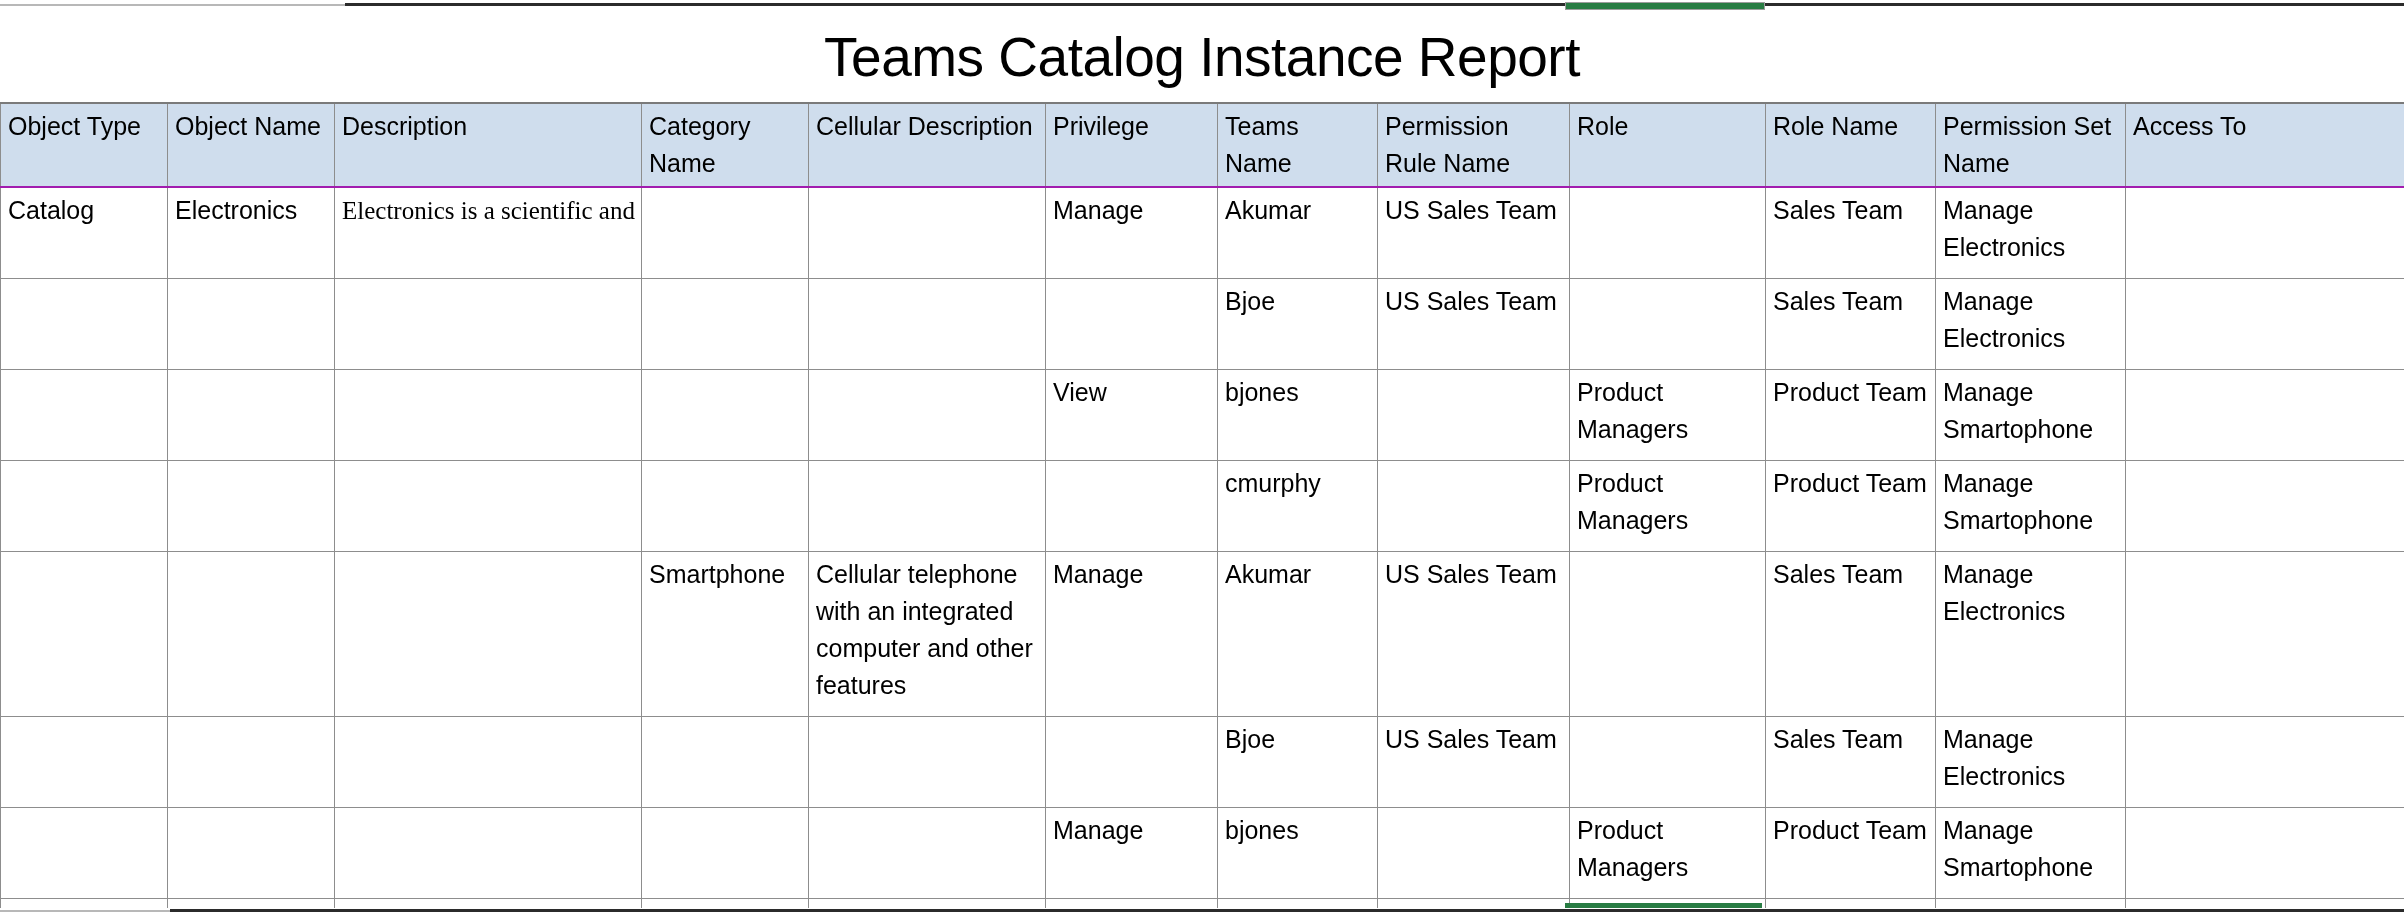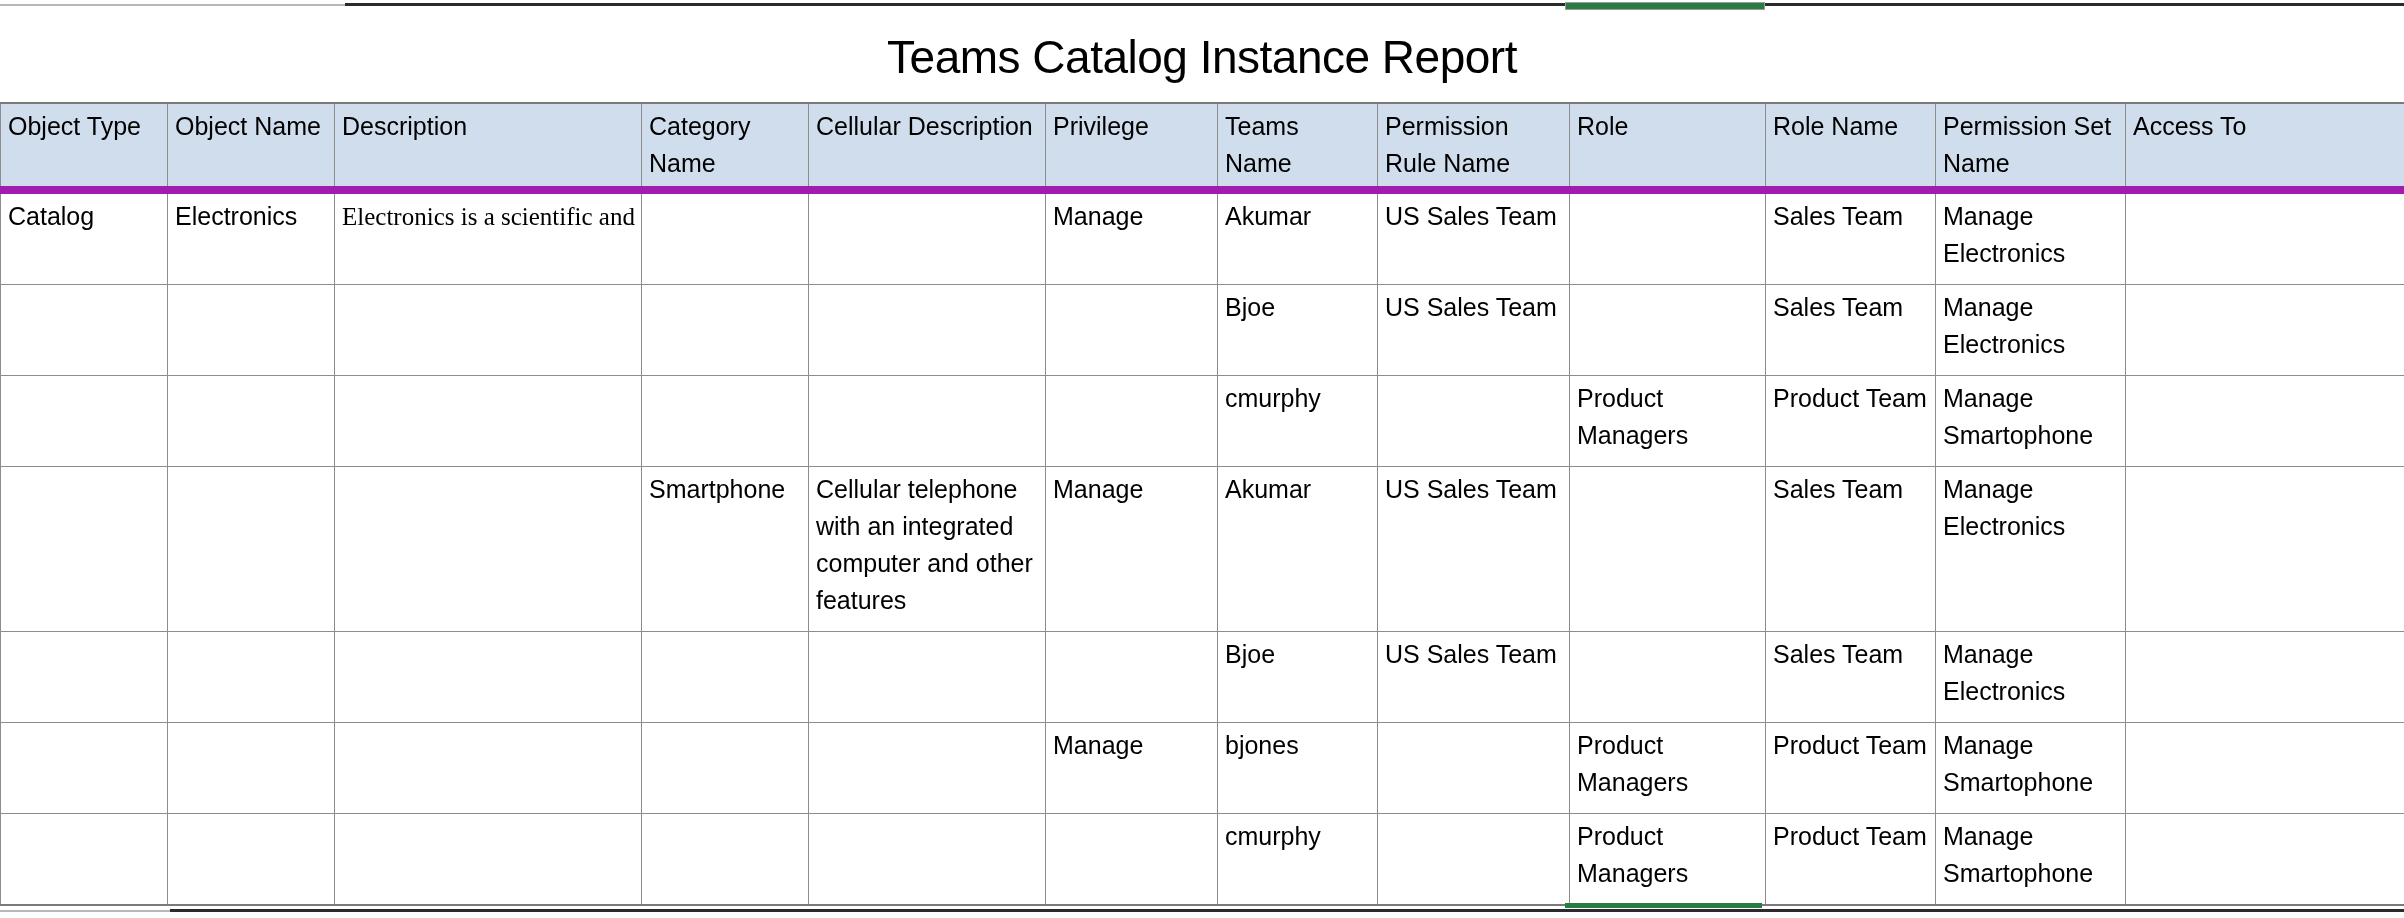--- a/index.html
+++ b/index.html
@@ -77,21 +77,21 @@
     left: 0; top: 10px;
     width: 2404px;
     height: 92px;
     background: #ffffff;
   }
   #report-title {
     position: absolute;
     left: 0; top: 1px;
     width: 2404px;
     text-align: center;
-    font-size: 46px;
+    font-size: 55px;
     font-weight: 400;
     line-height: 92px;
     color: #000000;
     letter-spacing: -0.5px;
     white-space: nowrap;
   }
 
   
   #report-table {
     position: absolute;
@@ -123,21 +123,21 @@
     line-height: 37px;
     color: #000000;
     font-weight: 400;
     overflow: hidden;
     text-align: left;
   }
   #report-table thead th {
     background: #cfdded;
     height: 72px;
     border-top: 2px solid #7a7a7a;
-    border-bottom: 8px solid #a21caf;
+    border-bottom: 2px solid #a21caf;
   }
   #report-table tbody td {
     background: #ffffff;
   }
   .rh-2 td { height: 82px; }
   .rh-4 td { height: 156px; }
   #report-table tbody tr:last-child td {
     border-bottom: 2px solid #7a7a7a;
   }
   .clipped-cell { position: relative; font-family: Liberation Serif, serif; }
@@ -211,20 +211,34 @@
       <td></td>
       <td></td>
       <td>Bjoe</td>
       <td>US Sales Team</td>
       <td></td>
       <td>Sales Team</td>
       <td>Manage Electronics</td>
       <td></td>
     </tr>
 
+    <tr class="rh-2">
+      <td></td>
+      <td></td>
+      <td></td>
+      <td></td>
+      <td></td>
+      <td>View</td>
+      <td>bjones</td>
+      <td></td>
+      <td>Product Managers</td>
+      <td>Product Team</td>
+      <td>Manage Smartophone</td>
+      <td></td>
+    </tr>
 
     <tr class="rh-2">
       <td></td>
       <td></td>
       <td></td>
       <td></td>
       <td></td>
       <td></td>
       <td>cmurphy</td>
       <td></td>

